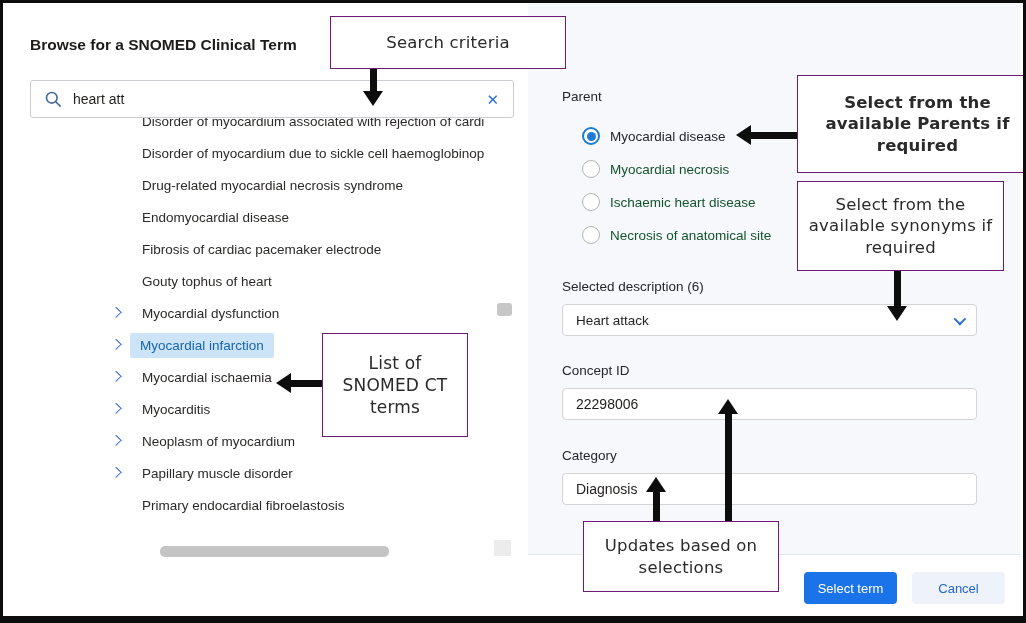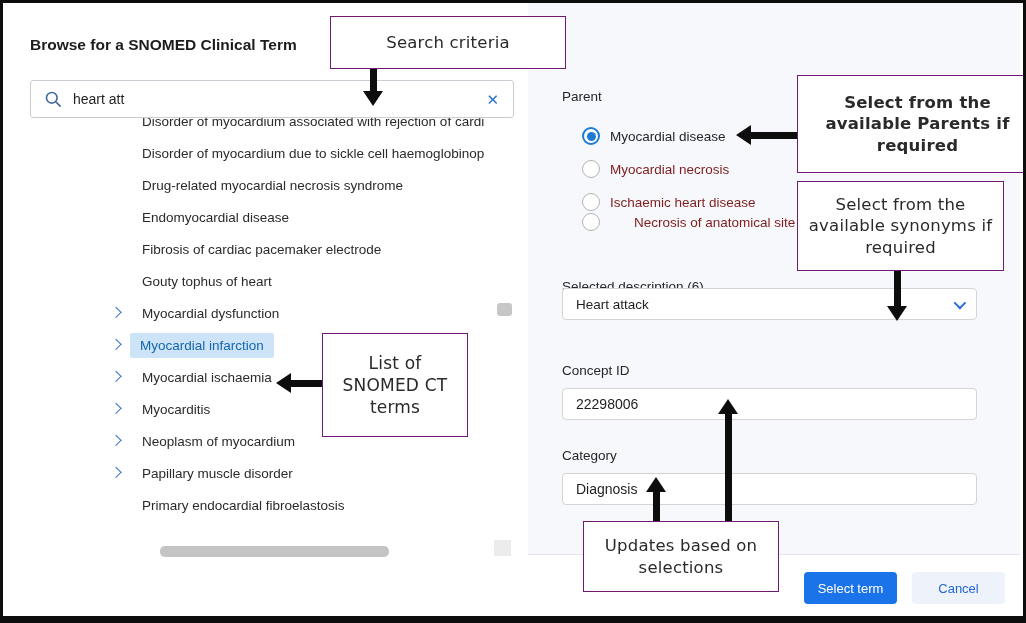--- a/index.html
+++ b/index.html
@@ -87,21 +87,21 @@
   }
   .radio-row { position: absolute; left: 579px; display: flex; align-items: center; }
   .radio {
     width: 18px; height: 18px; border-radius: 50%;
     border: 1px solid #b3b3b3; background: #fff;
     display: flex; align-items: center; justify-content: center;
     flex: 0 0 auto;
   }
   .radio.checked { border: 2px solid #1f7ad4; }
   .radio.checked .dot { width: 9px; height: 9px; border-radius: 50%; background: #1f7ad4; }
-  .radio-label { margin-left: 10px; font-size: 13.5px; color: #7f1d1d; }
+  .radio-label { margin-left: 10px; font-size: 13.5px; color: #14532d; }
   .radio-row.checked .radio-label { color: #23272c; }
 
   .text-field {
     position: absolute; left: 559px; width: 415px; height: 32px;
     background: #fff; border: 1px solid #d4d4d4; border-radius: 4px;
     font-family: "Liberation Sans", sans-serif;
     font-size: 14px; color: #201f1e; padding: 0 13px; outline: none;
   }
   .dropdown {
     position: absolute; left: 559px; width: 415px; height: 32px;
@@ -225,27 +225,27 @@
     <span class="radio-label">Myocardial disease</span>
   </div>
   <div class="radio-row" style="top: 157px;">
     <span class="radio"></span>
     <span class="radio-label">Myocardial necrosis</span>
   </div>
   <div class="radio-row" style="top: 190px;">
     <span class="radio"></span>
     <span class="radio-label">Ischaemic heart disease</span>
   </div>
-  <div class="radio-row" style="top: 210px; gap: 24px;">
+  <div class="radio-row" style="top: 223px;">
     <span class="radio"></span>
     <span class="radio-label">Necrosis of anatomical site</span>
   </div>
 
   <div class="field-label" style="top: 276px;">Selected description (6)</div>
-  <div class="dropdown" style="top: 285px; justify-content: flex-end;">
+  <div class="dropdown" style="top: 301px; justify-content: flex-end;">
     <span>Heart attack</span>
     <span class="dd-chev"></span>
   </div>
 
   <div class="field-label" style="top: 360px;">Concept ID</div>
   <input class="text-field" style="top: 385px;" value="22298006">
 
   <div class="field-label" style="top: 445px;">Category</div>
   <input class="text-field" style="top: 470px;" value="Diagnosis">
 

